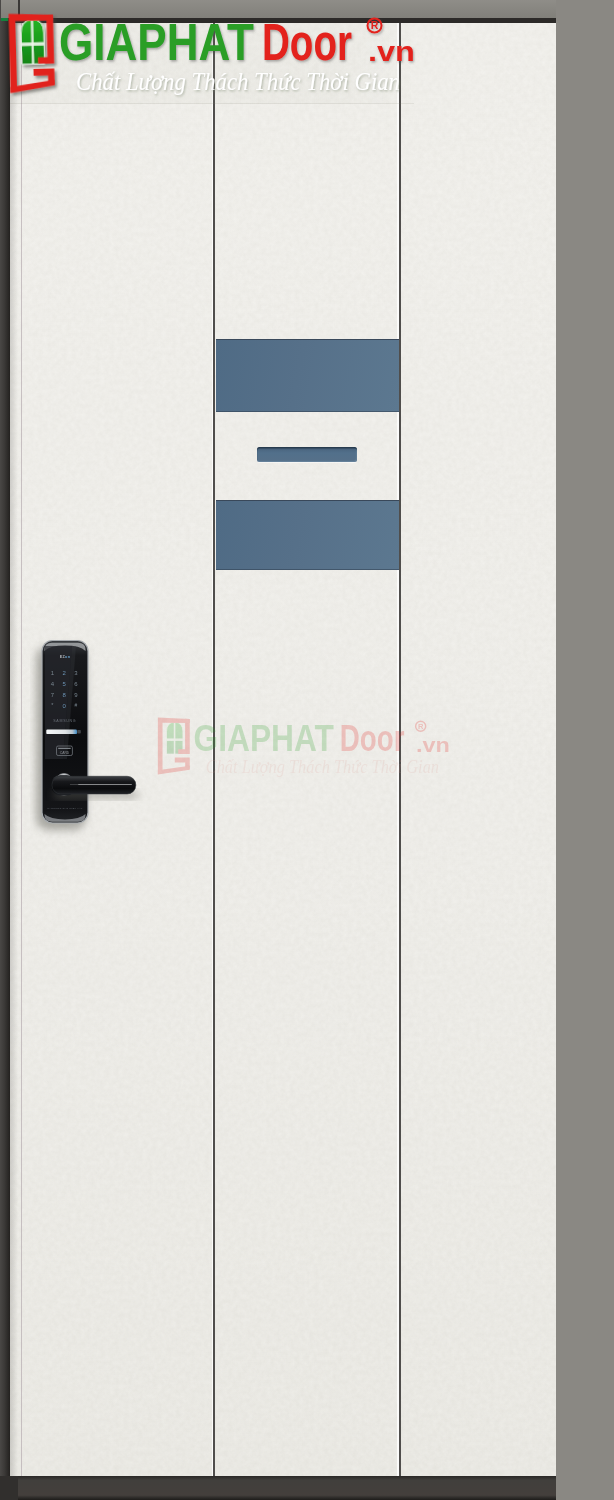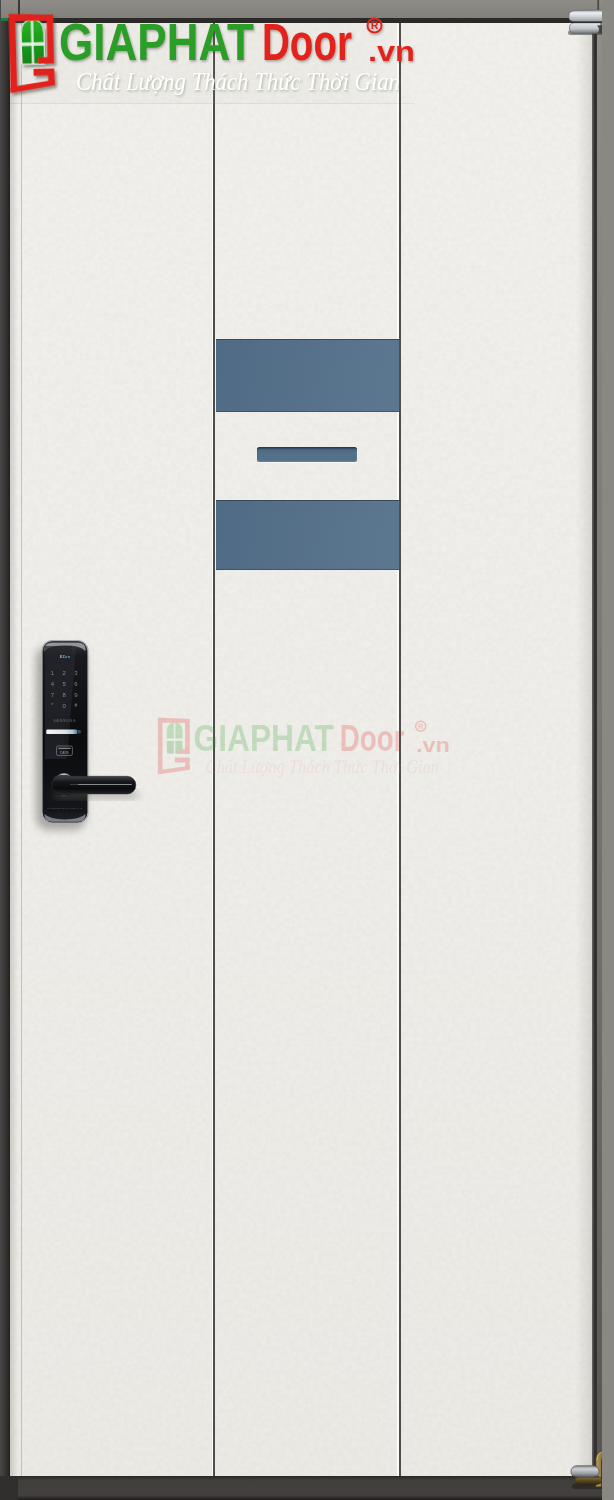--- a/index.html
+++ b/index.html
@@ -1,17 +1,17 @@
 <!DOCTYPE html>
 <html><head>
 <meta charset="utf-8">
 <style>
   html,body{margin:0;padding:0;background:#8a8883;}
   #stage{position:relative;width:556px;height:1500px;overflow:hidden;
-         font-family:"Liberation Sans",sans-serif;background:#15803d;padding-left:46px;}
+         font-family:"Liberation Sans",sans-serif;background:#15803d;}
   .abs{position:absolute;}
 </style>
 </head>
 <body>
 <div id="stage">
 
   <div class="abs" style="left:596px;top:0;width:18px;height:1500px;
        background:linear-gradient(180deg,#908e8a 0%,#86847f 20%,#7a7874 45%,#6d6b67 70%,#5e5c58 90%,#555350 100%);"></div>
 
   <div class="abs" style="left:0;top:0;width:614px;height:18px;

